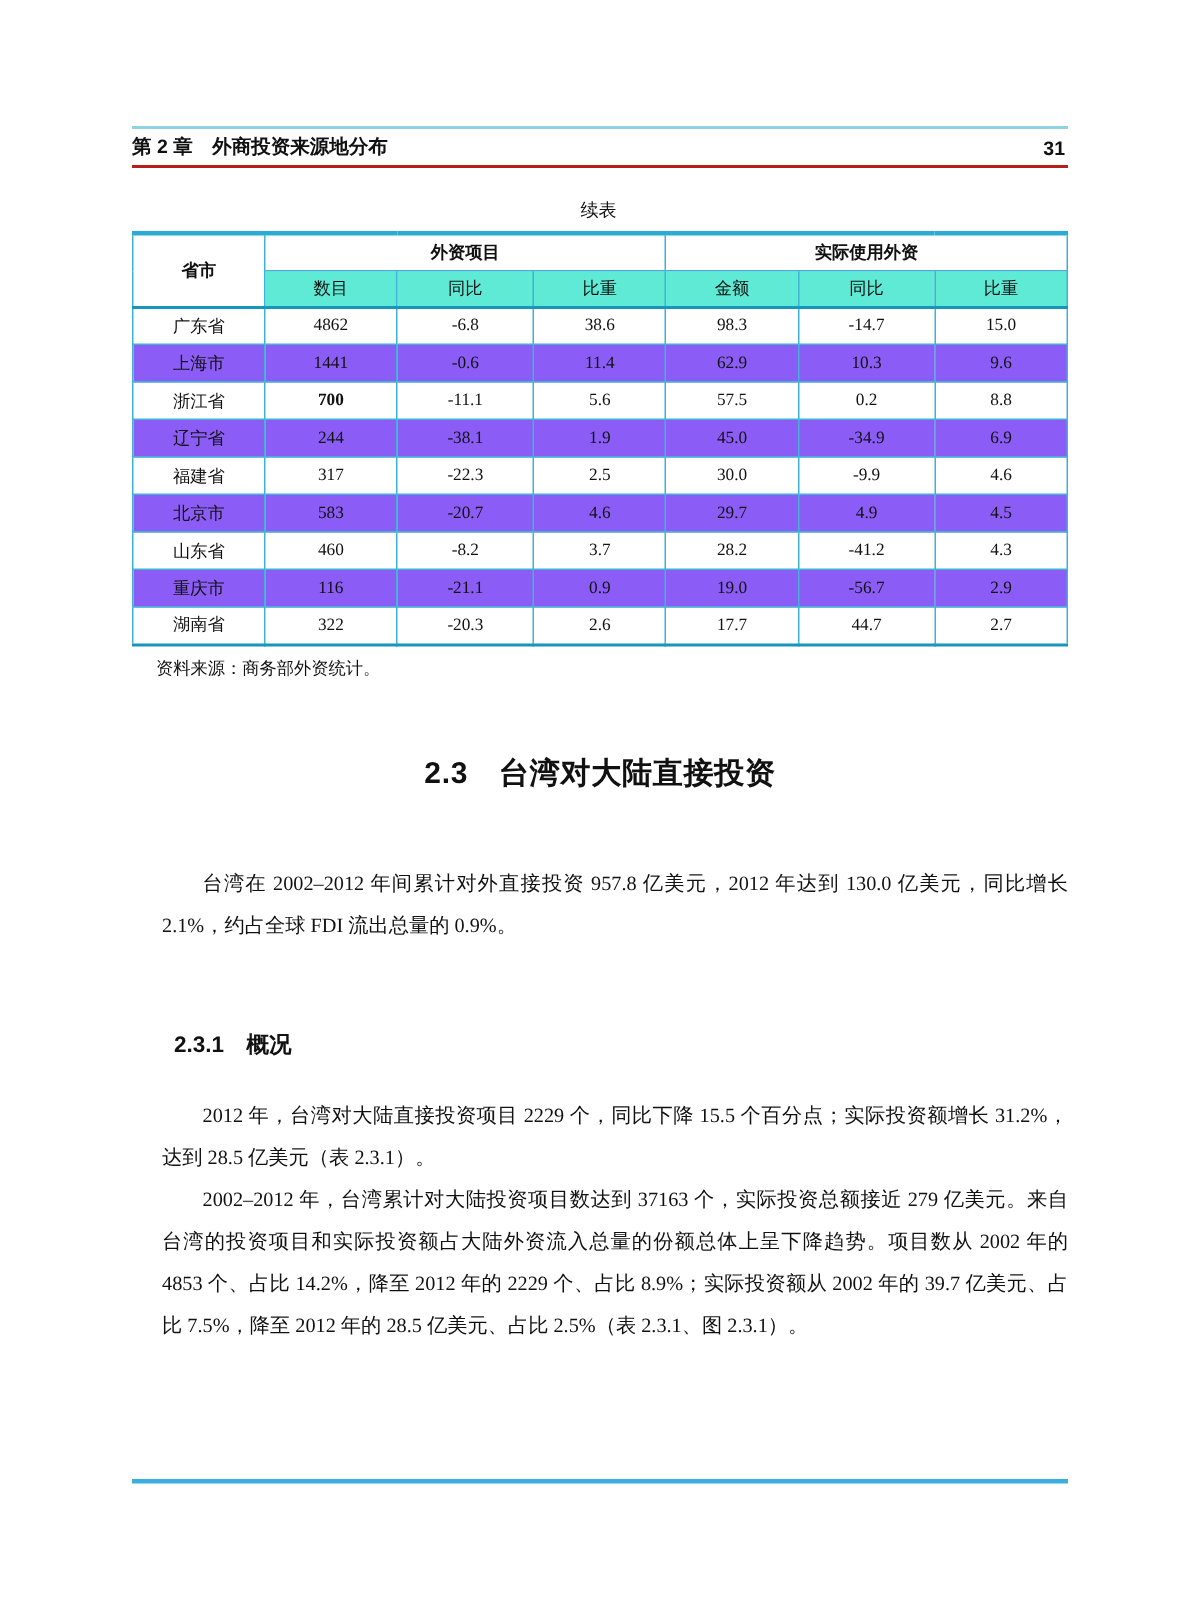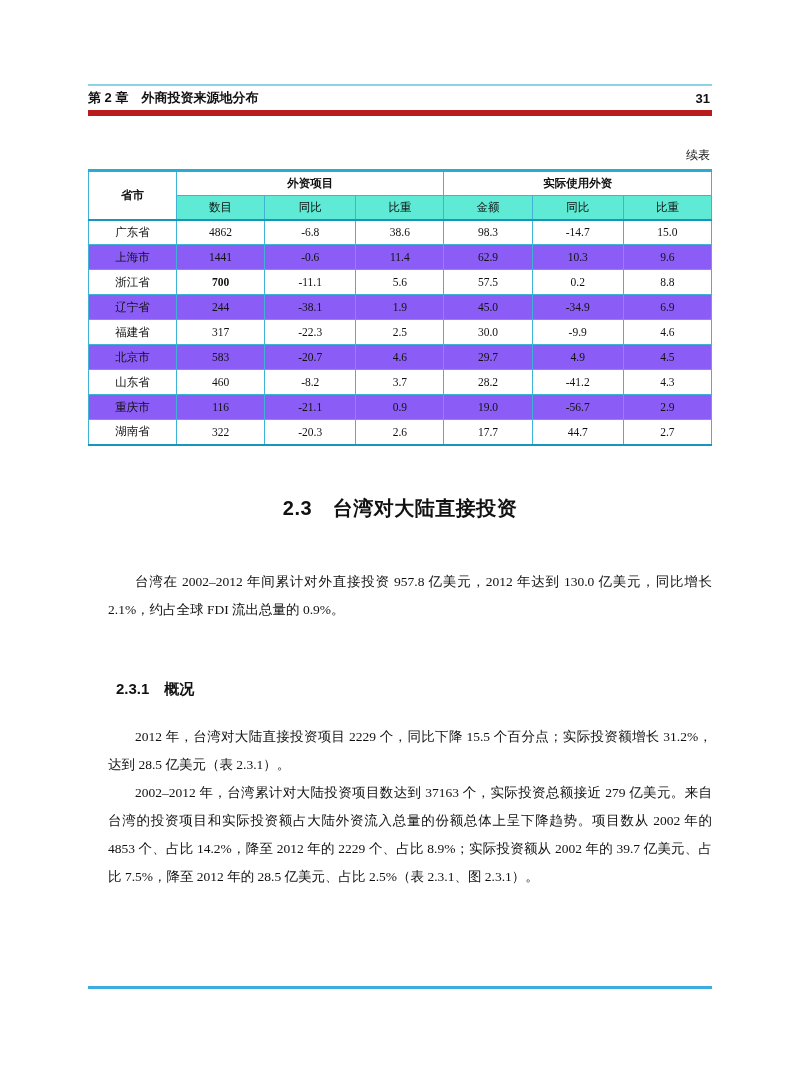--- a/index.html
+++ b/index.html
@@ -10,29 +10,29 @@
     font-family: "Liberation Serif", "DejaVu Serif", serif;
     color: #111111;
   }
   .page { position: absolute; inset: 0; background: #ffffff; }
   .content { position: absolute; left: 88px; width: 624px; top: 0; }
 
   
   .running-head {
     margin-top: 84px;
     border-top: 2px solid #8ed2e6;
-    border-bottom: 6px solid #b91c1c;
+    border-bottom: 2px solid #b91c1c;
     display: flex; justify-content: space-between; align-items: center;
     padding: 3px 2px 3px 0;
     font-family: "Liberation Sans", "DejaVu Sans", sans-serif;
     font-weight: bold; font-size: 13px;
   }
 
   
-  .continued { margin-top: 31px; text-align: right; font-size: 12px; padding-right: 2px; }
+  .continued { margin-top: 20px; text-align: center; font-size: 12px; padding-right: 2px; }
 
   
   table.inv {
     margin-top: 5px; width: 624px;
     border-collapse: collapse;
     font-size: 11.5px;
     border-top: 3px solid #29acd4;
     border-bottom: 2px solid #1895bd;
     border-left: 1px solid #54bcdb;
     border-right: 1px solid #54bcdb;
@@ -196,20 +196,21 @@
             <td>322</td>
             <td>-20.3</td>
             <td>2.6</td>
             <td>17.7</td>
             <td>44.7</td>
             <td>2.7</td>
           </tr>
       </tbody>
     </table>
 
+    <div class="source-note">资料来源：商务部外资统计。</div>
 
     <h1 class="section">2.3　台湾对大陆直接投资</h1>
 
     <p class="body p1">台湾在 2002–2012 年间累计对外直接投资 957.8 亿美元，2012 年达到 130.0 亿美元，同比增长 2.1%，约占全球 FDI 流出总量的 0.9%。</p>
 
     <h2 class="subsection">2.3.1　概况</h2>
 
     <p class="body p2">2012 年，台湾对大陆直接投资项目 2229 个，同比下降 15.5 个百分点；实际投资额增长 31.2%，达到 28.5 亿美元（表 2.3.1）。</p>
     <p class="body p3">2002–2012 年，台湾累计对大陆投资项目数达到 37163 个，实际投资总额接近 279 亿美元。来自台湾的投资项目和实际投资额占大陆外资流入总量的份额总体上呈下降趋势。项目数从 2002 年的 4853 个、占比 14.2%，降至 2012 年的 2229 个、占比 8.9%；实际投资额从 2002 年的 39.7 亿美元、占比 7.5%，降至 2012 年的 28.5 亿美元、占比 2.5%（表 2.3.1、图 2.3.1）。</p>
 

